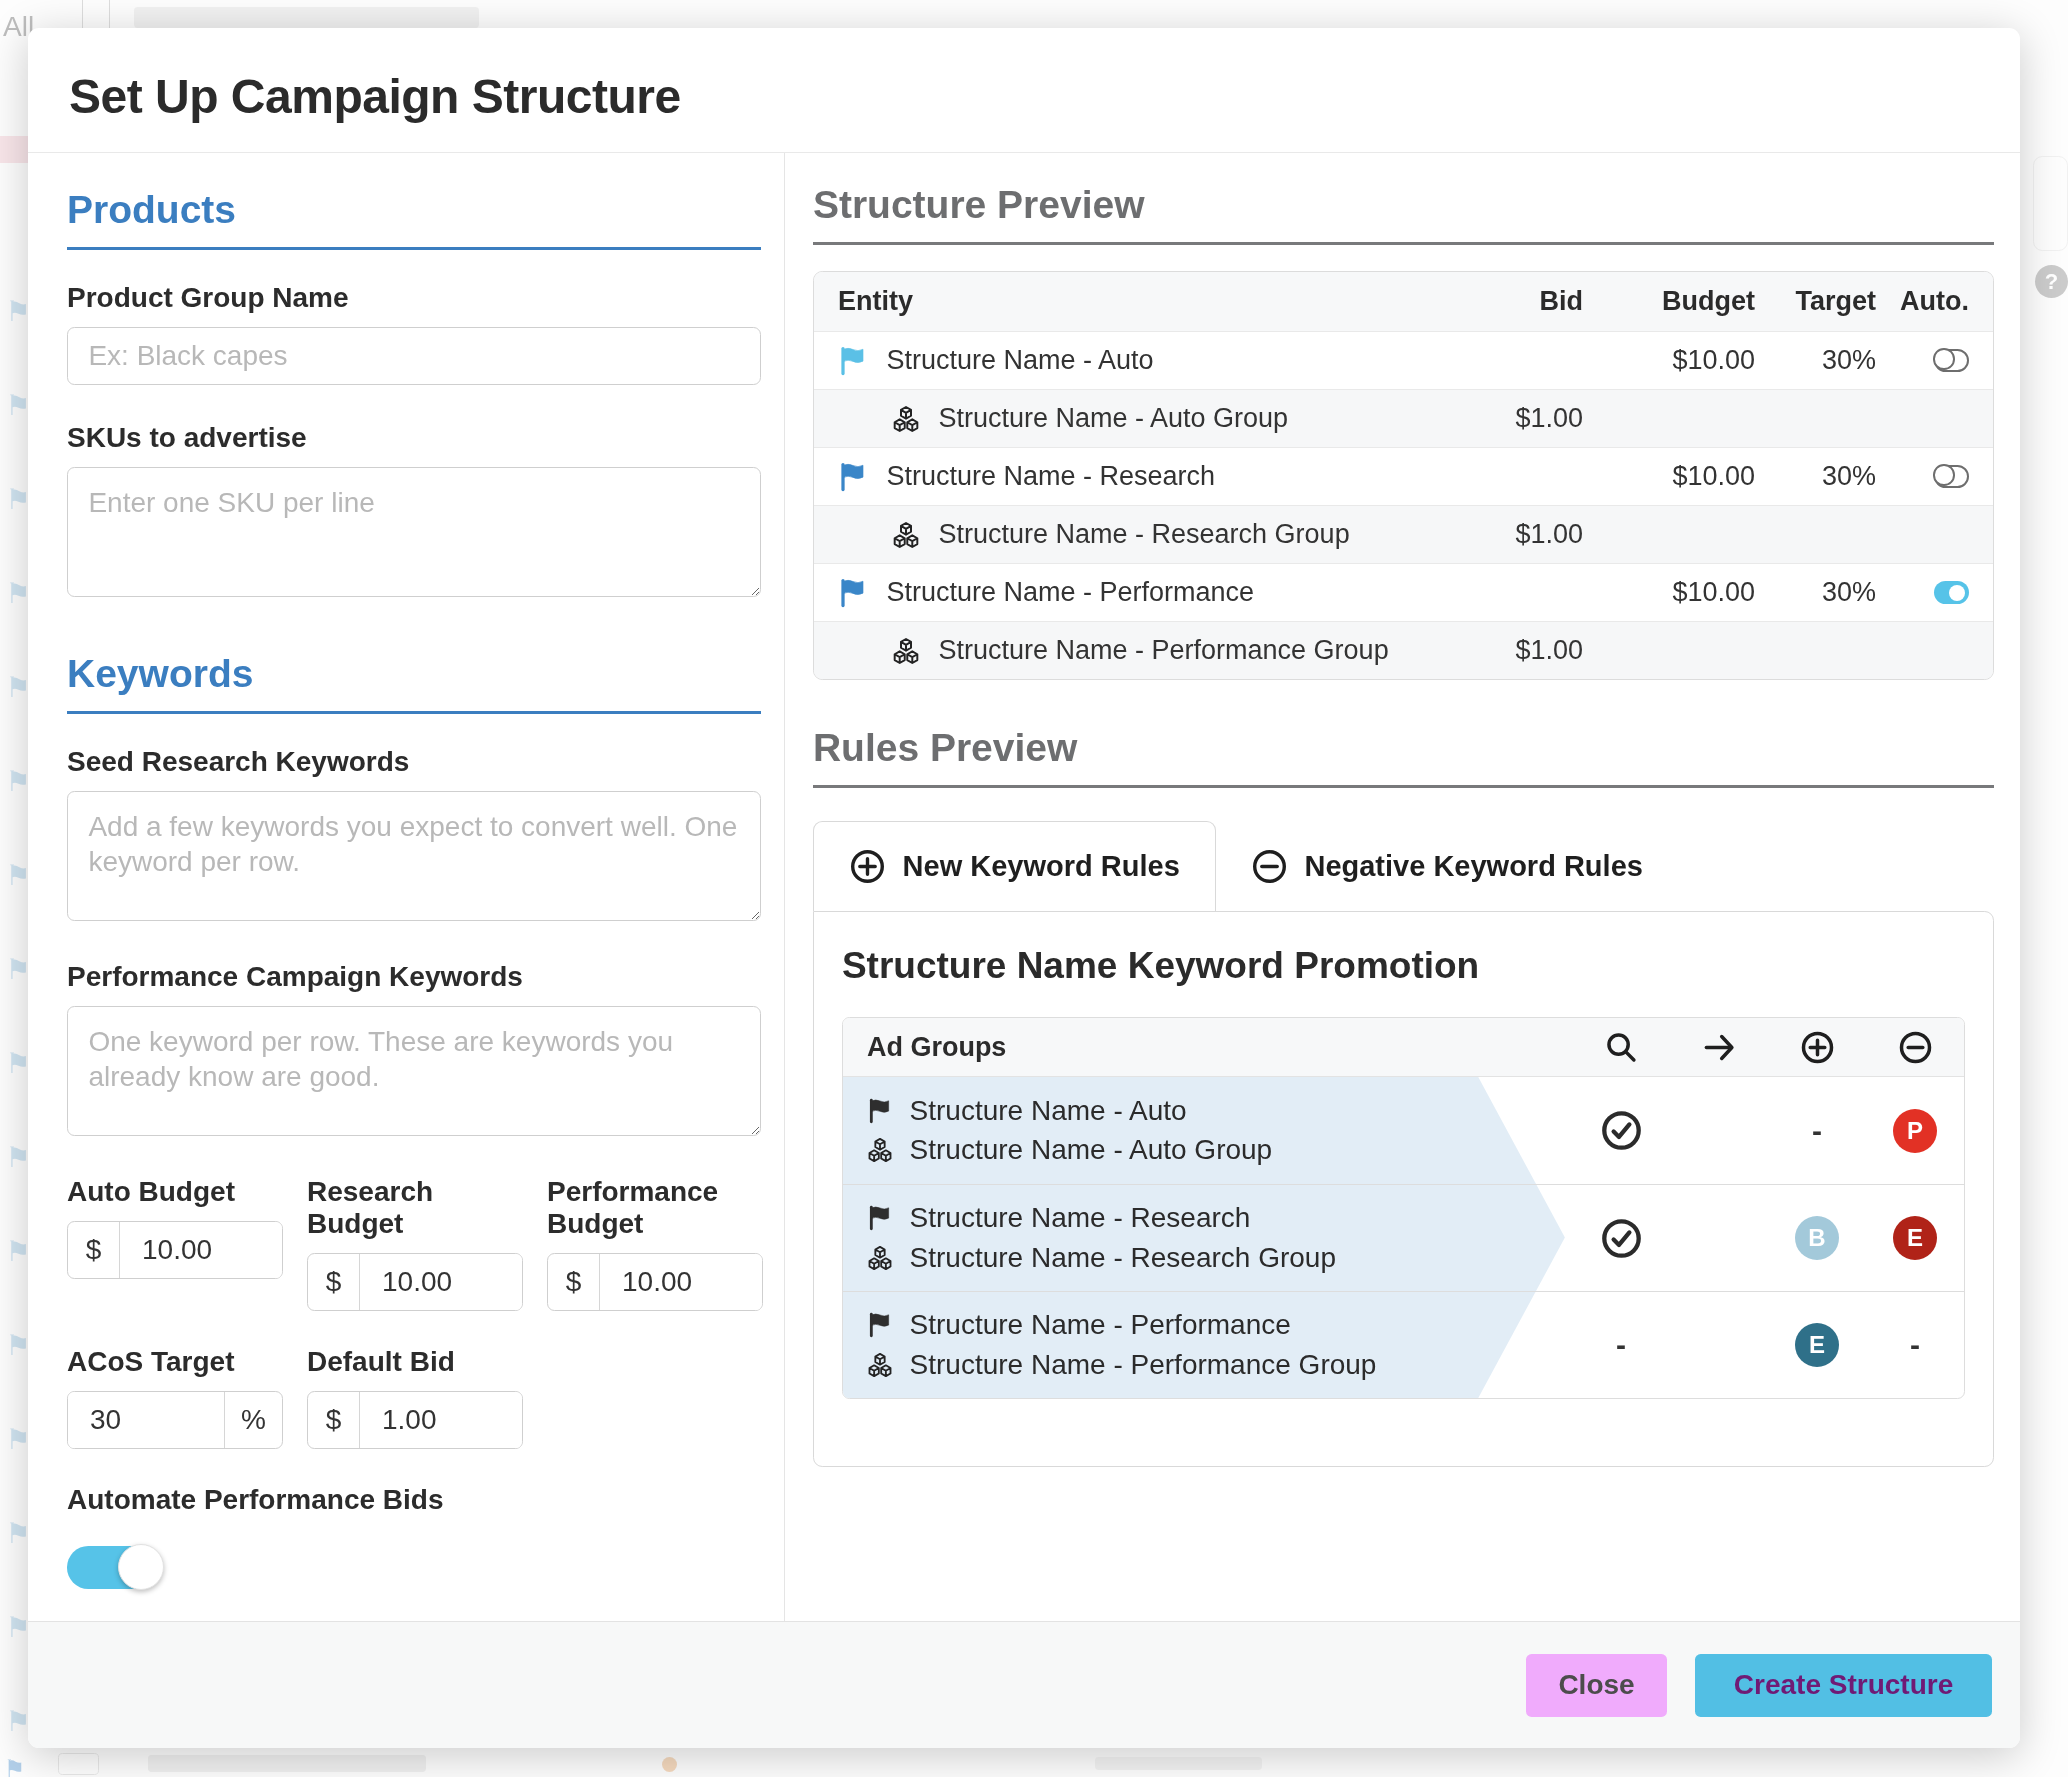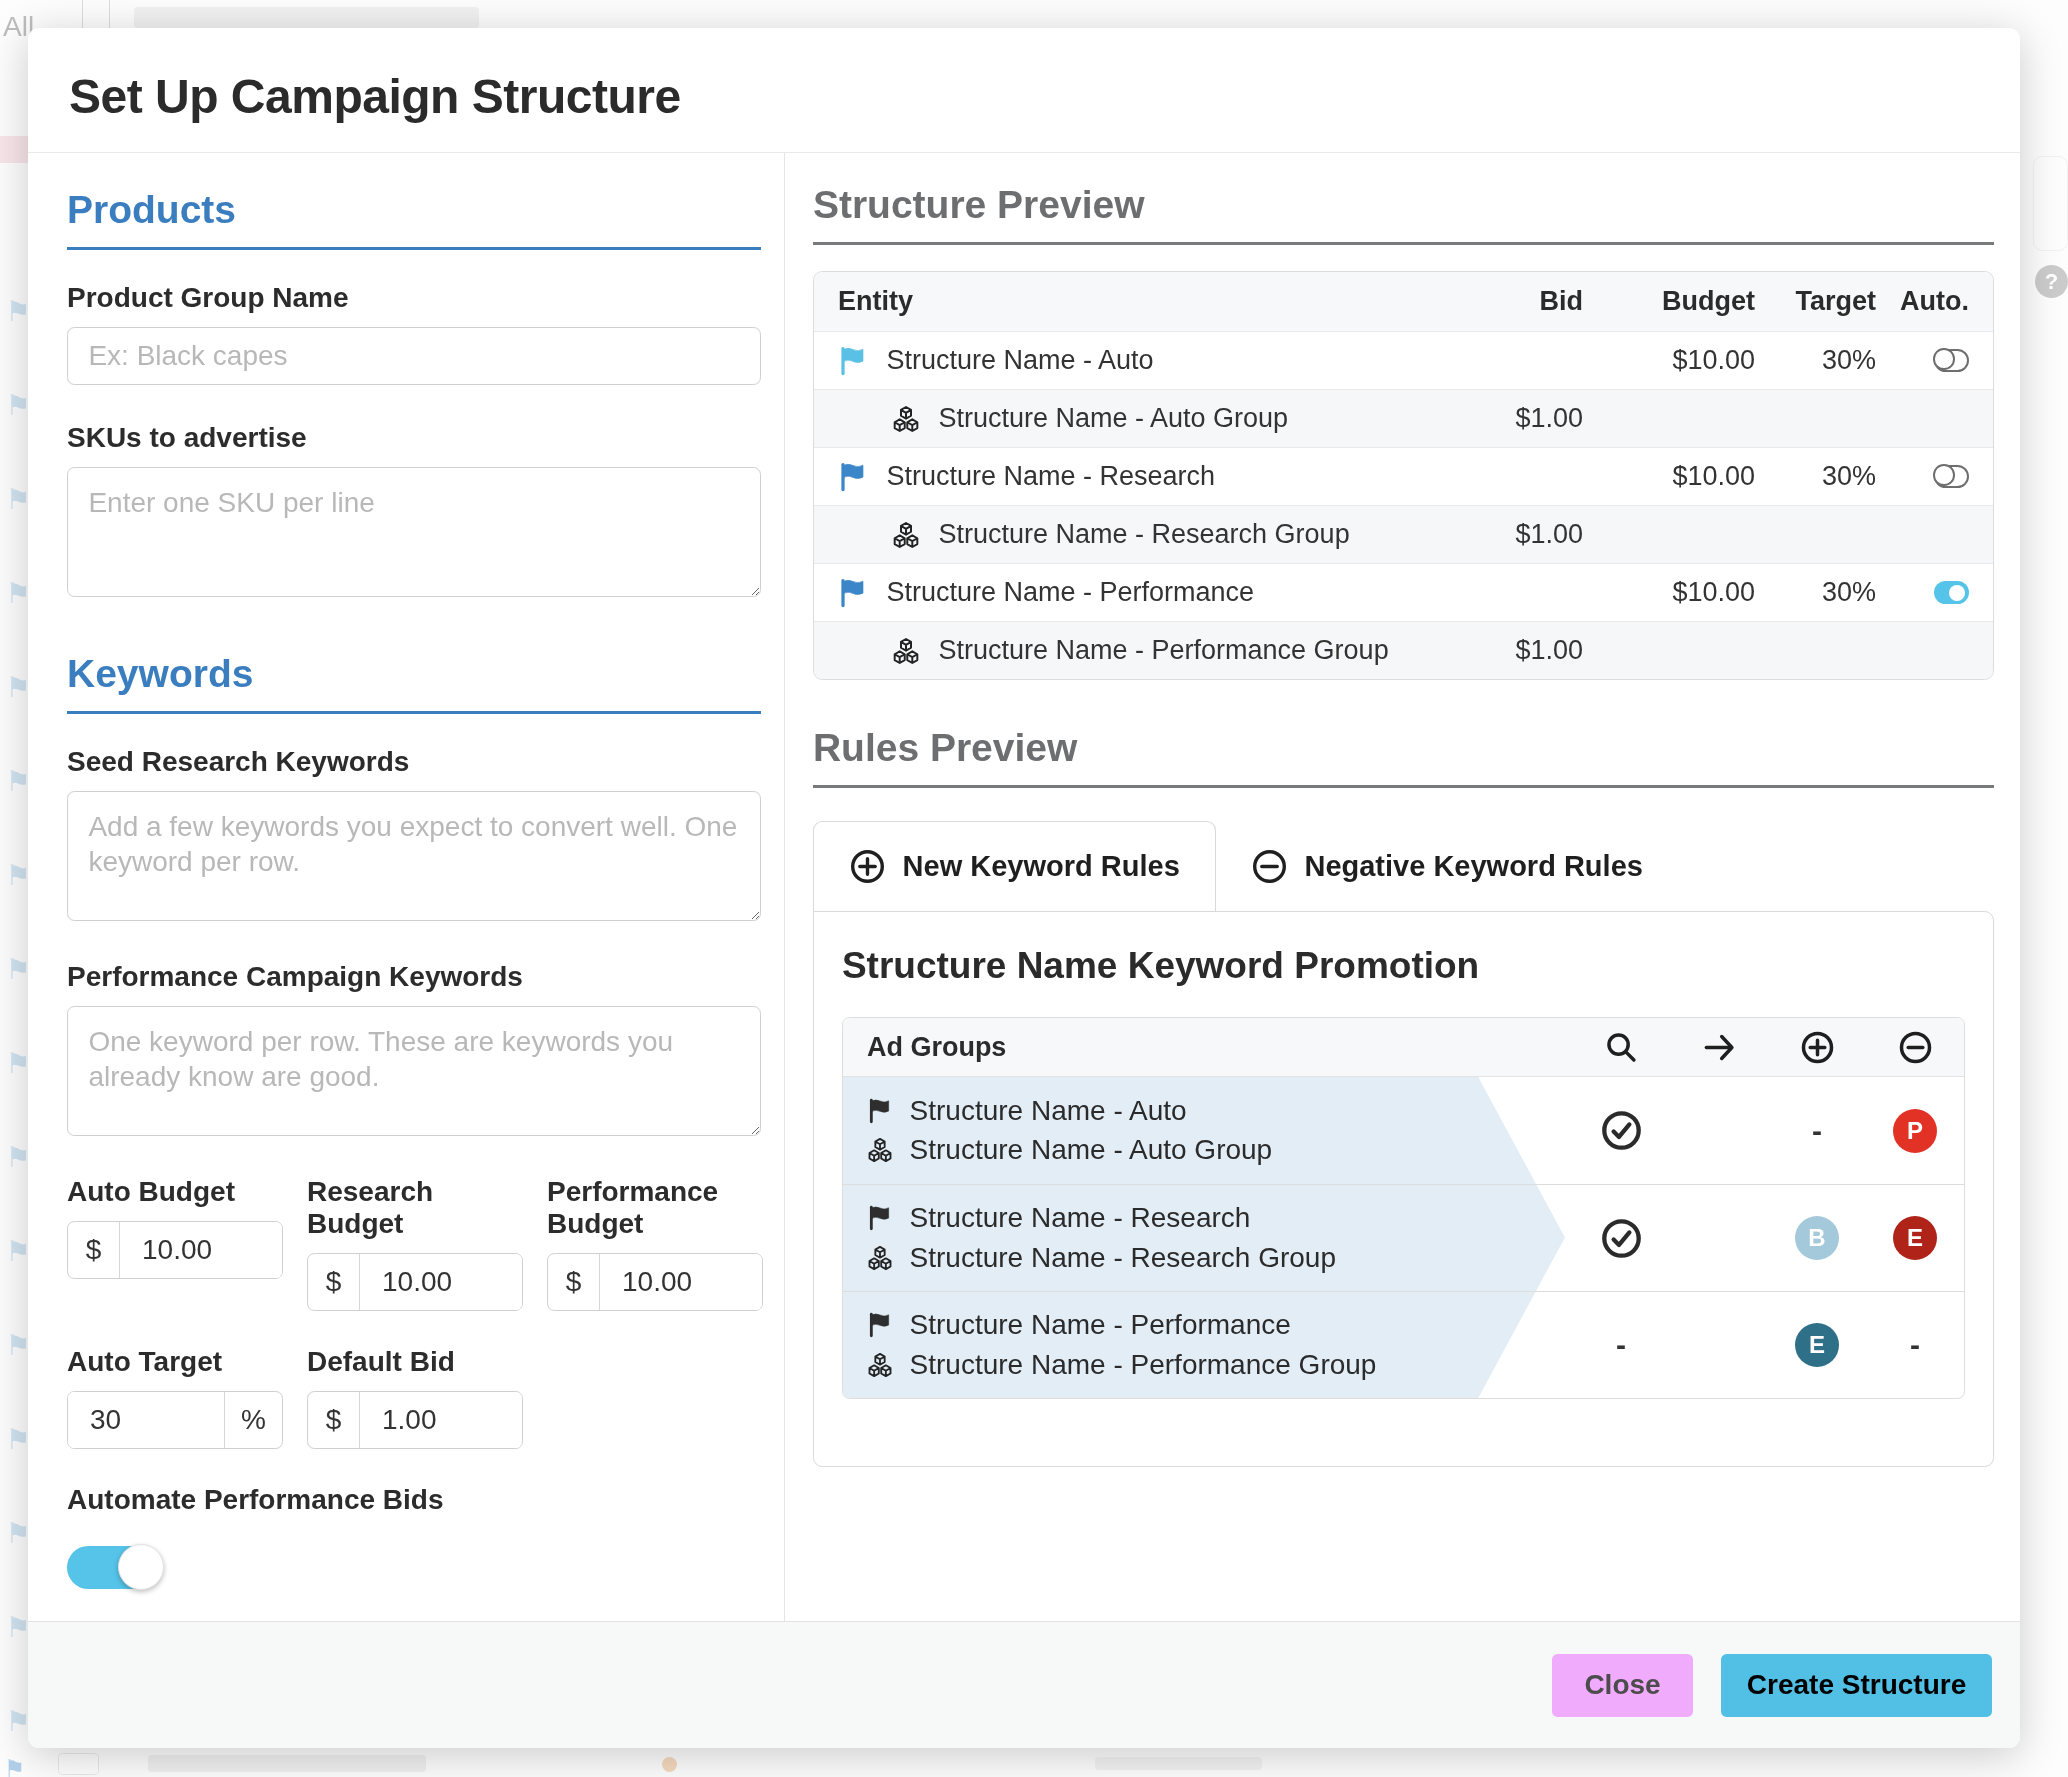--- a/index.html
+++ b/index.html
@@ -190,21 +190,21 @@
   .badge-e-teal { background:#2f7089; }
 
   
   .modal-footer {
     height:127px; background:#f7f8f8; border-top:0.9px solid #e3e3e3;
     border-radius:0 0 11px 11px;
     display:flex; align-items:center; justify-content:flex-end; gap:28px; padding-right:28px;
   }
   .btn { border:none; border-radius:5.6px; font-family:"Liberation Sans",sans-serif; font-size:28px; font-weight:bold; cursor:pointer; }
   .btn-close { width:141px; height:63px; background:#f0abfc; color:#4c4c4c; }
-  .btn-create { width:271px; height:63px; background:#52bfe4; color:#000000; }
+  .btn-create { width:297px; height:63px; background:#52bfe4; color:#701a75; }
 </style>
 </head>
 <body>
 
 <svg width="0" height="0" style="position:absolute" aria-hidden="true">
   <defs>
     <symbol id="flag-sym" viewBox="0 0 24 24">
       <path d="M4 22 V2" fill="none" stroke-width="2.6" stroke-linecap="round"></path>
       <path d="M4 3 q4 -2.2 8 -0.2 t8 -0.2 l0 9.5 q-4 2.2 -8 0.2 t-8 0.2 z" stroke-width="0.5"></path>
     </symbol>
@@ -323,21 +323,21 @@
           <label class="field-label">Performance Budget</label>
           <div class="input-group">
             <span class="affix prefix">$</span>
             <input class="group-input" type="text" value="10.00" style="">
           </div>
         </div>
       </div>
 
       <div class="budget-row">
         <div class="budget-field">
-          <label class="field-label">Auto Target</label>
+          <label class="field-label">ACoS Target</label>
           <div class="input-group">
             <input class="group-input" type="text" value="30" style="">
             <span class="affix suffix">%</span>
           </div>
         </div>
         <div class="budget-field">
           <label class="field-label">Default Bid</label>
           <div class="input-group">
             <span class="affix prefix">$</span>
             <input class="group-input" type="text" value="1.00" style="">

